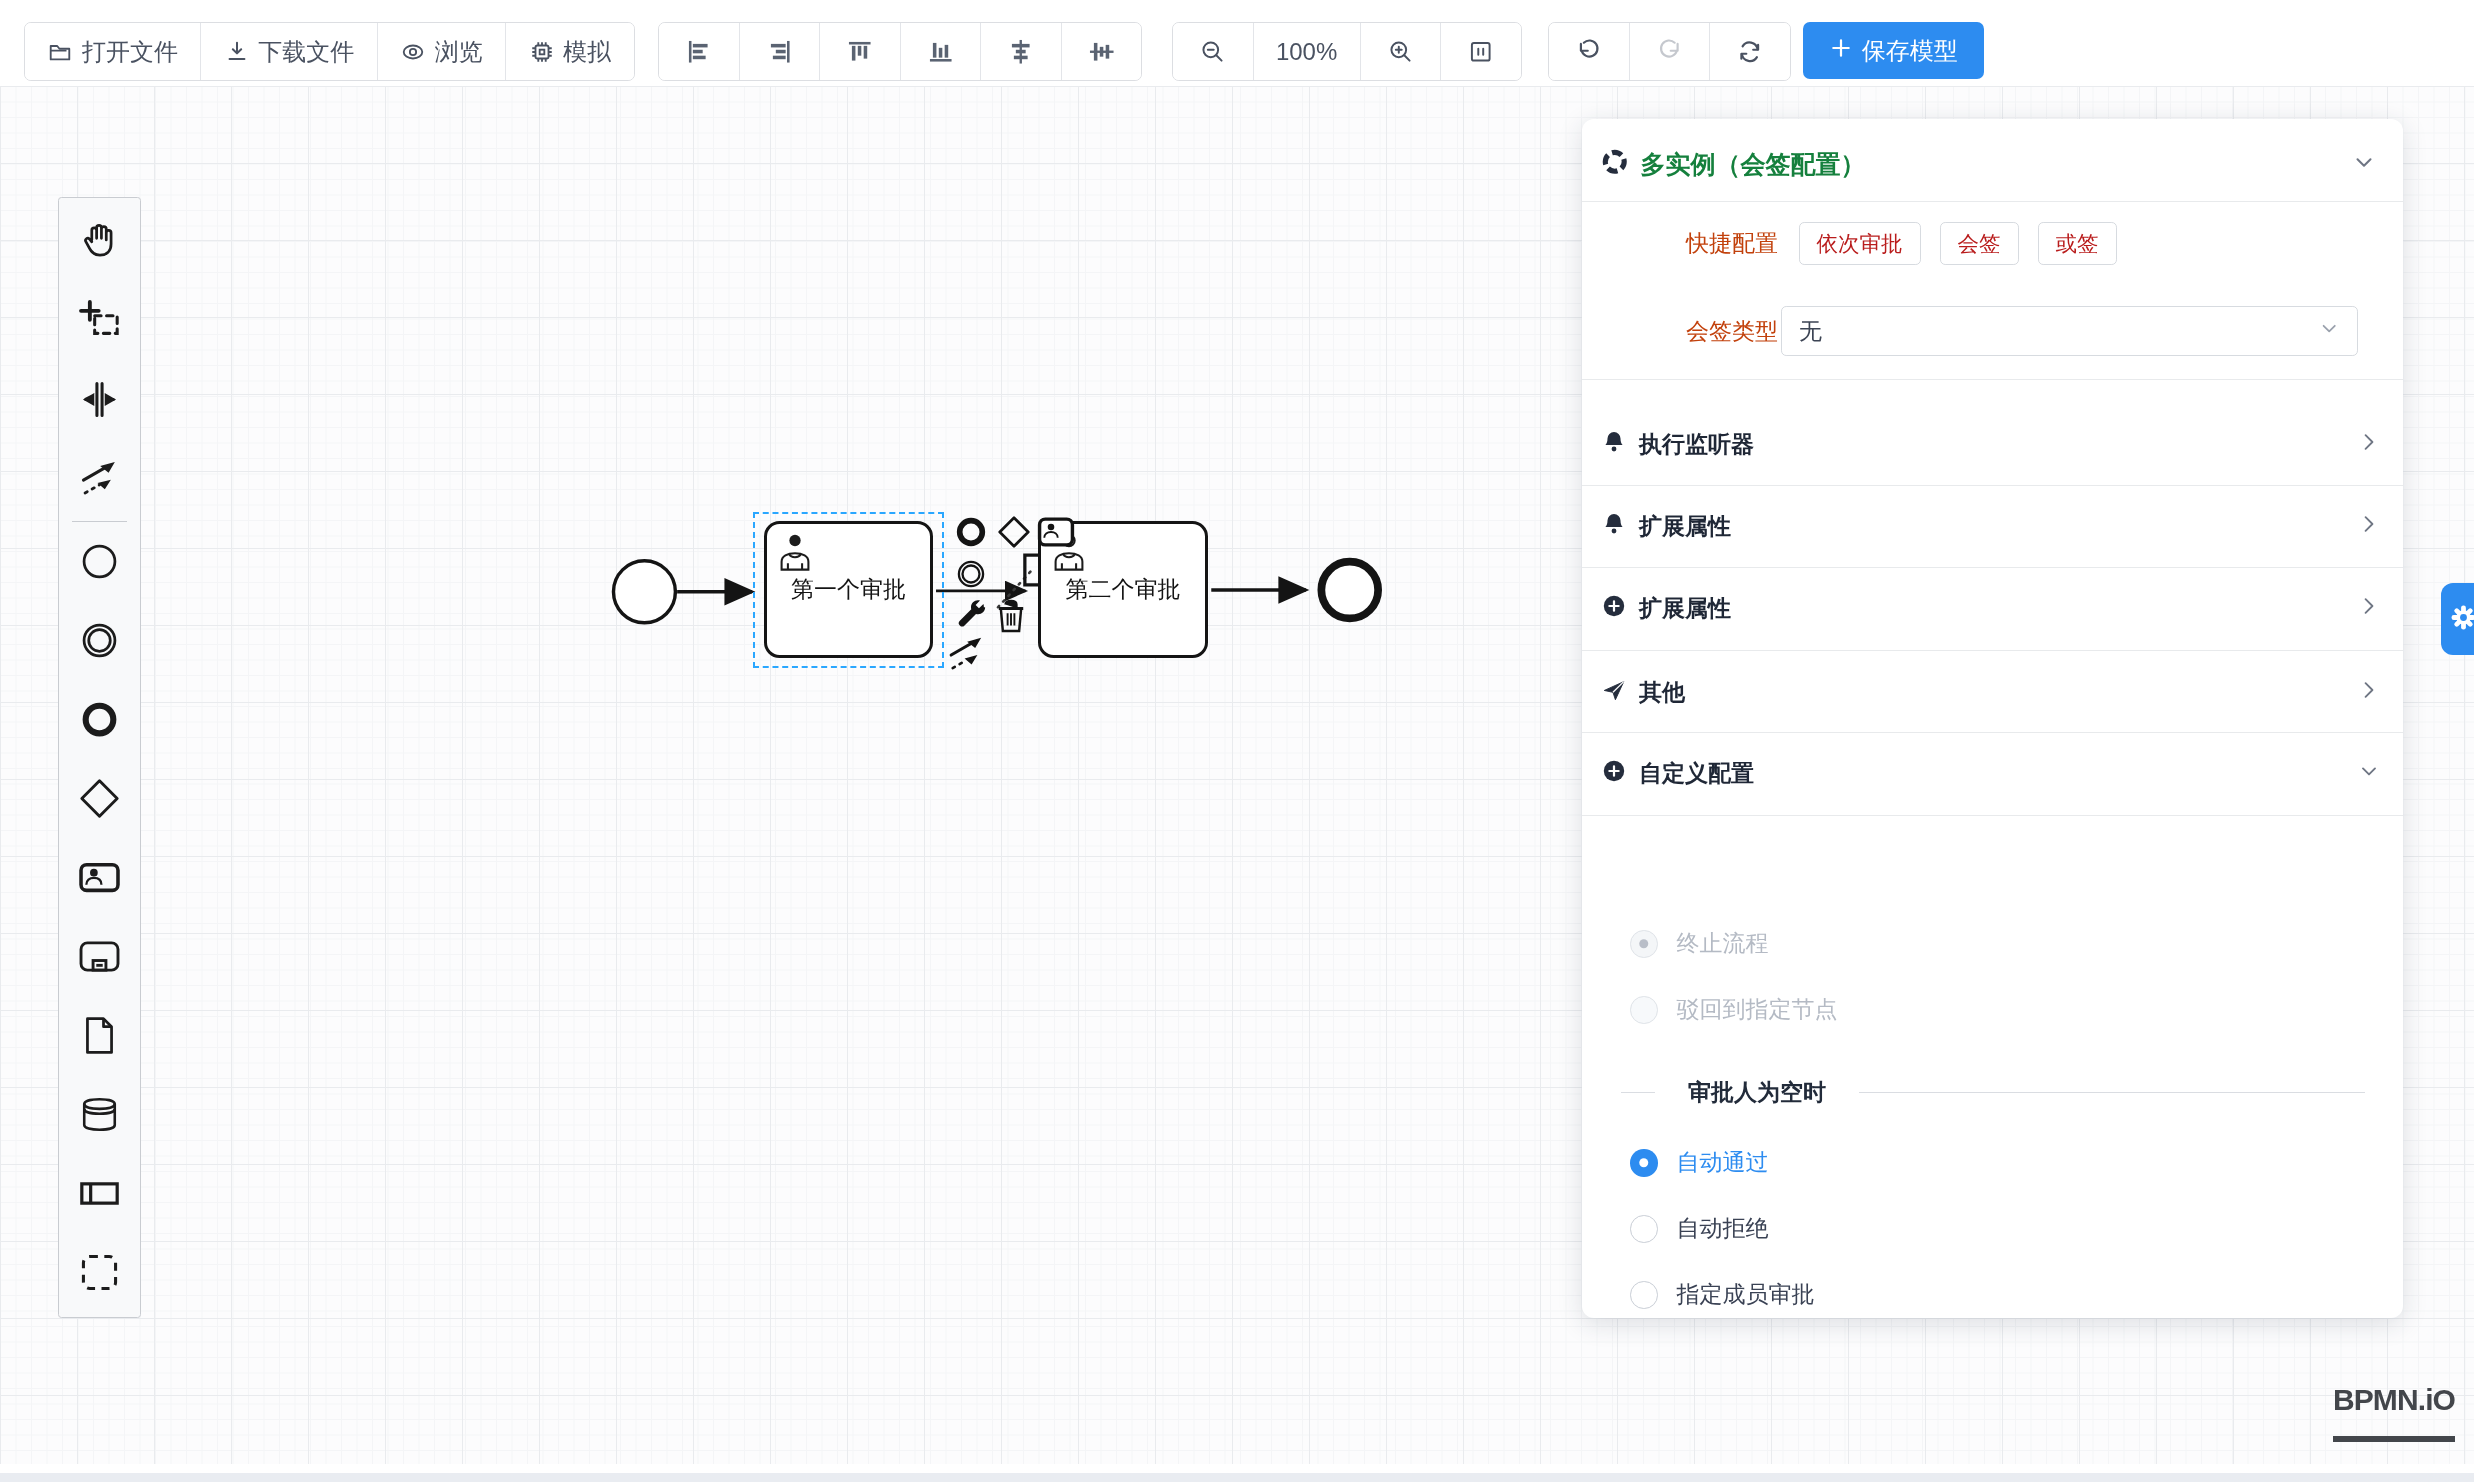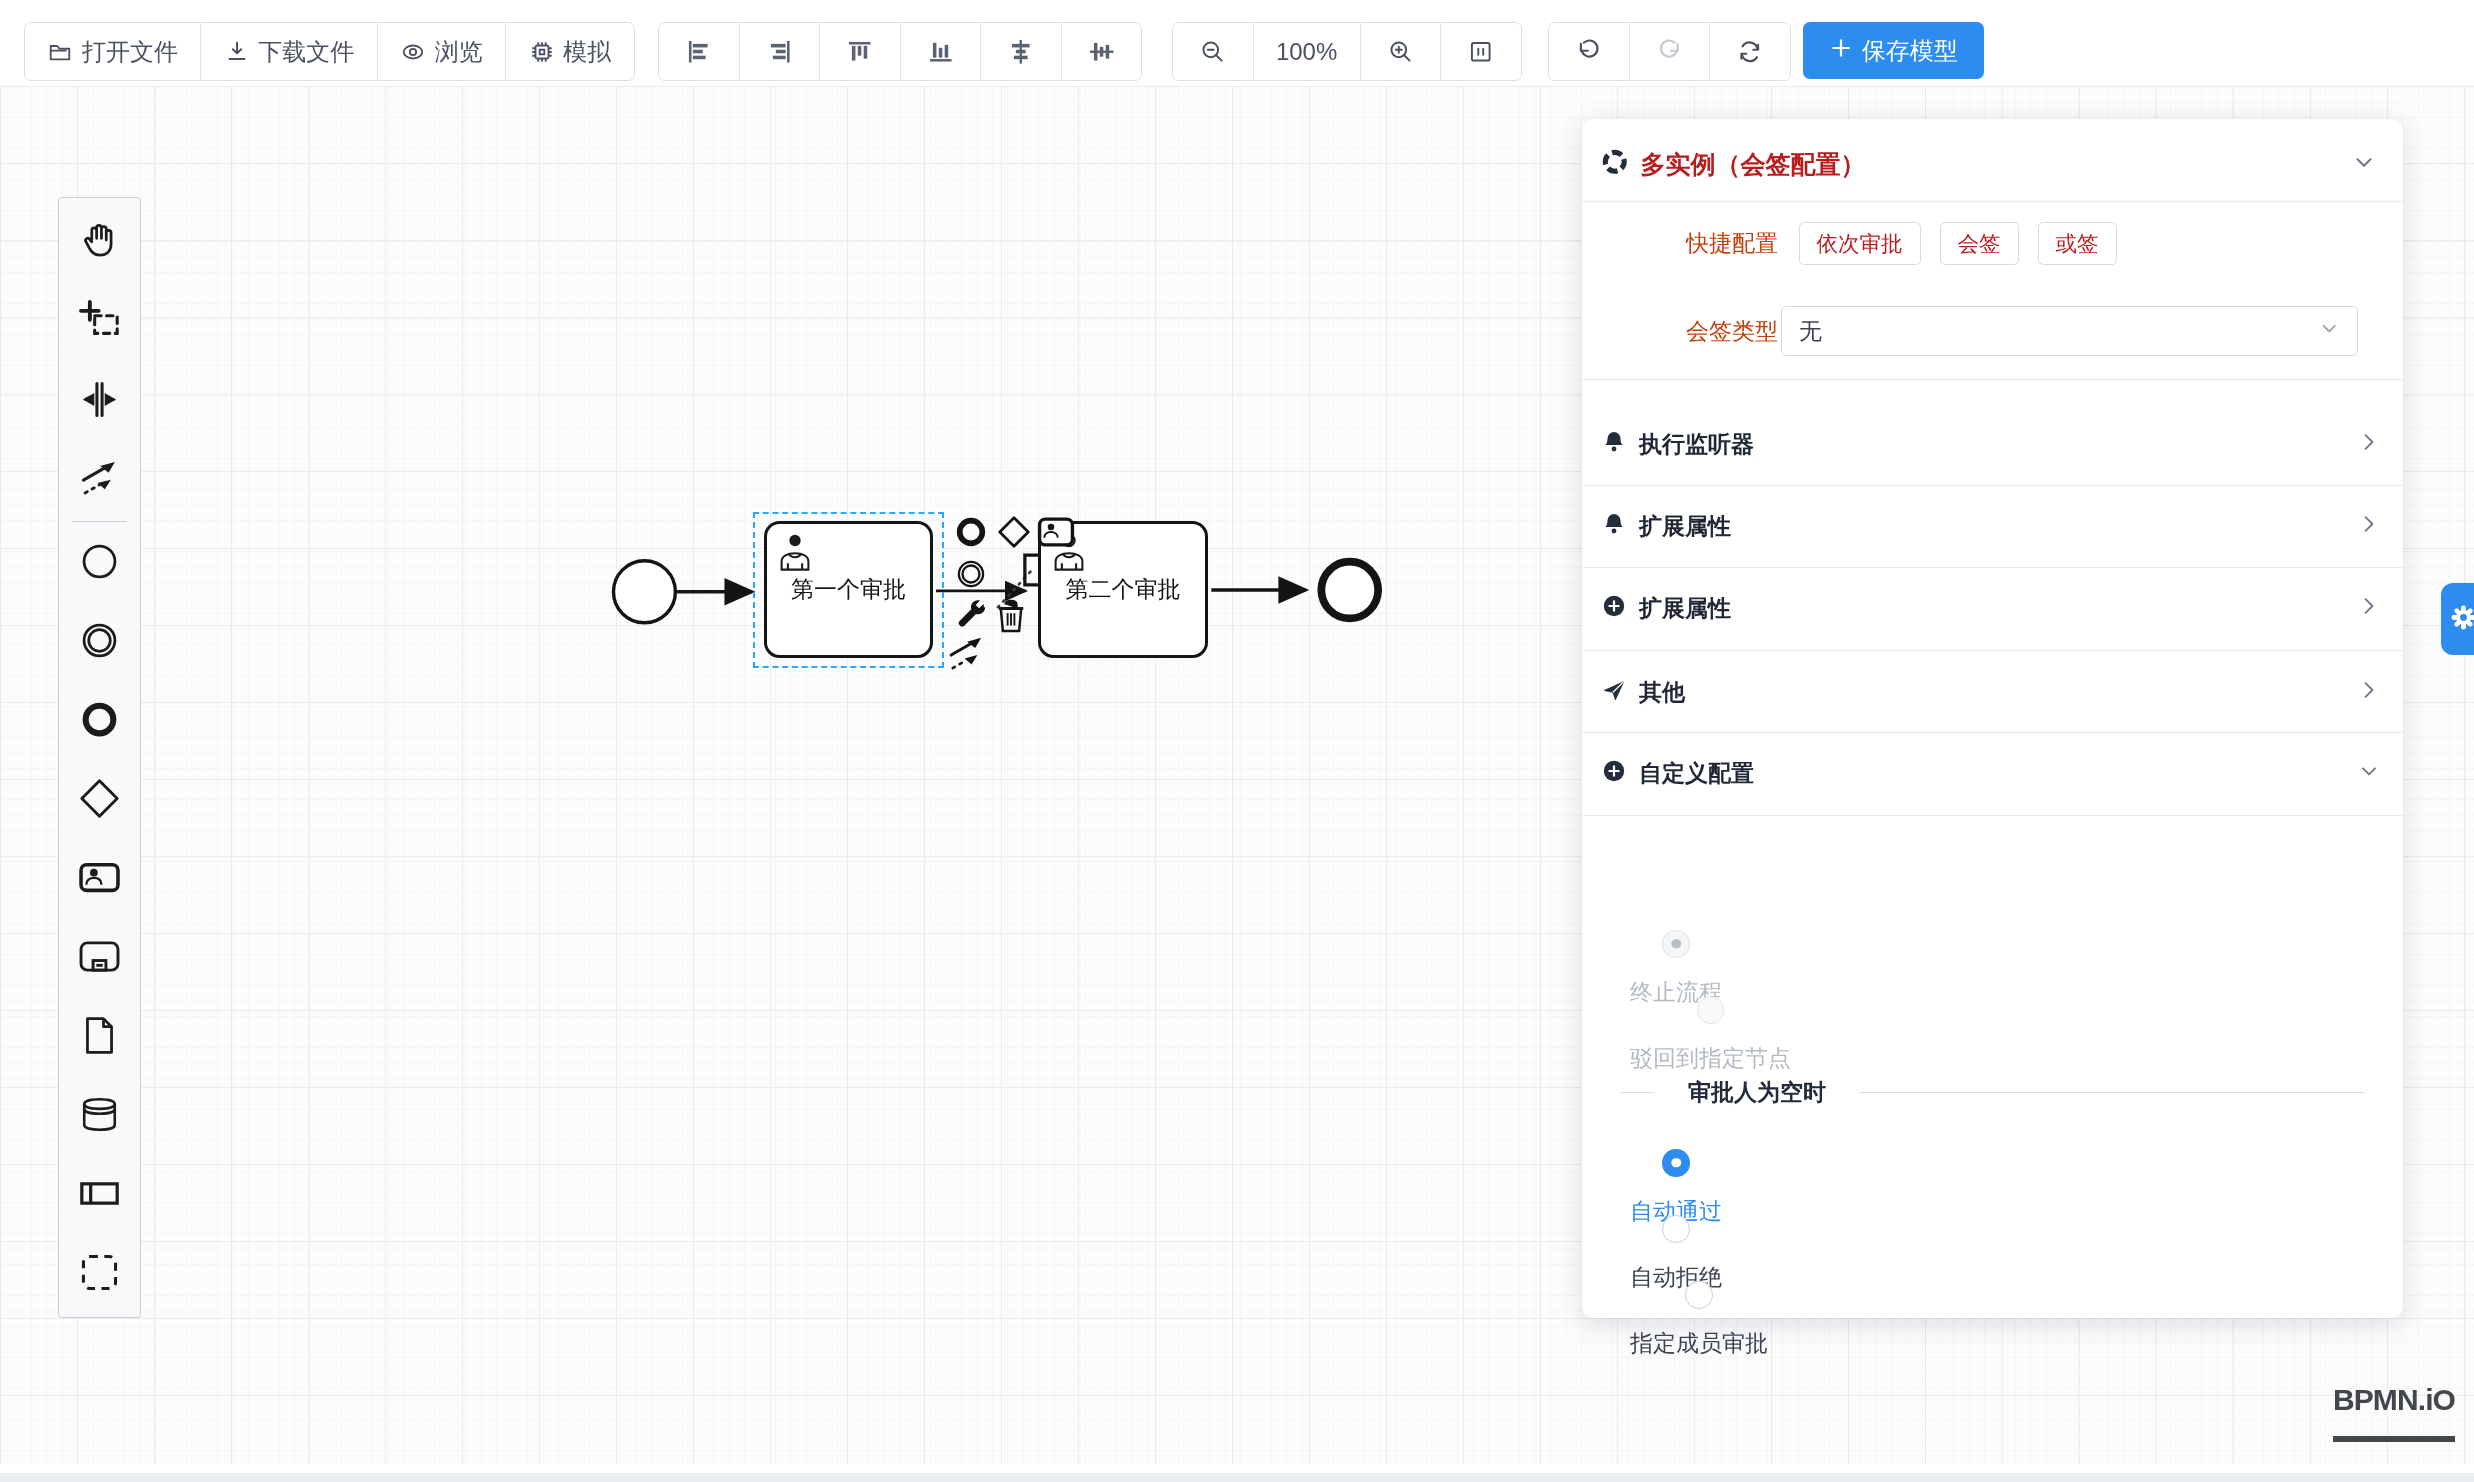--- a/index.html
+++ b/index.html
@@ -33,34 +33,34 @@
   
   .task{background:#fff;border:3.4px solid #141414;border-radius:15.5px;box-sizing:border-box;
     display:flex;align-items:center;justify-content:center;font-size:23px;color:#141414;cursor:pointer;}
   .task .usr{position:absolute;left:8.6px;top:6.9px;}
   .sel-box{border:2.6px dashed #2aa7ff;box-sizing:border-box;pointer-events:none;}
   .cp{width:40px;height:40px;display:flex;align-items:center;justify-content:center;cursor:pointer;}
   
   .panel{left:1582px;top:119px;width:821px;height:1199px;background:#fff;border-radius:12px;
     box-shadow:0 5.2px 26px rgba(31,45,61,.14);}
   .p-head{left:19px;top:20.6px;right:26px;height:50px;display:flex;align-items:center;gap:12px;
-    font-size:25px;font-weight:bold;color:#b91c1c;}
+    font-size:25px;font-weight:bold;color:#15803d;}
   .p-div{left:0;right:0;height:0;border-top:0.9px solid #e8eaec;}
   .p-row{display:flex;align-items:center;}
   .p-label{width:177px;text-align:right;font-size:23px;color:#c2410c;flex:none;}
   .chip-btn{height:41px;padding:0 17px;border:1.7px solid #d7dbe0;border-radius:5.2px;background:#fff;
     display:flex;align-items:center;font-size:21.5px;color:#b91c1c;margin-right:19px;cursor:pointer;}
   .sel-input{left:199px;width:577px;height:50px;border:1.7px solid #d7dbe0;border-radius:5.2px;background:#fff;
     box-sizing:border-box;display:flex;align-items:center;padding:0 17px;font-size:23px;color:#3c4454;cursor:pointer;}
   .sec-row{left:19px;right:22.4px;height:83px;display:flex;align-items:center;gap:12px;
     font-size:23px;font-weight:bold;color:#1f2736;cursor:pointer;}
   .sec-row .grow{flex:1;}
   .gtitle{left:39px;right:38px;display:flex;align-items:center;font-size:23px;font-weight:bold;color:#222b3a;}
   .gline{height:0;border-top:1.7px solid #dadde2;}
-  .radio-row{left:48px;display:flex;align-items:center;gap:19px;font-size:23px;cursor:pointer;flex-direction:column;}
+  .radio-row{left:48px;display:flex;align-items:center;gap:19px;font-size:23px;cursor:pointer;}
   .rdot{width:27.5px;height:27.5px;border-radius:50%;box-sizing:border-box;position:relative;flex:none;}
   .rdot.off{border:1.7px solid #c9ced6;background:#fff;}
   .rdot.on{background:#2d8cf0;}
   .rdot.dis-on{border:1.7px solid #dfe3e8;background:#f4f6f8;}
   .rdot.dis-off{border:1.7px solid #dfe3e8;background:#f7f9fb;}
   .rdot .pip{position:absolute;left:50%;top:50%;width:9.5px;height:9.5px;border-radius:50%;transform:translate(-50%,-50%);}
   .rdot.on .pip{background:#fff;}
   .rdot.dis-on .pip{background:#b9bec8;}
   .lab-dis{color:#b4bac4;}
   .lab-on{color:#2d8cf0;}

